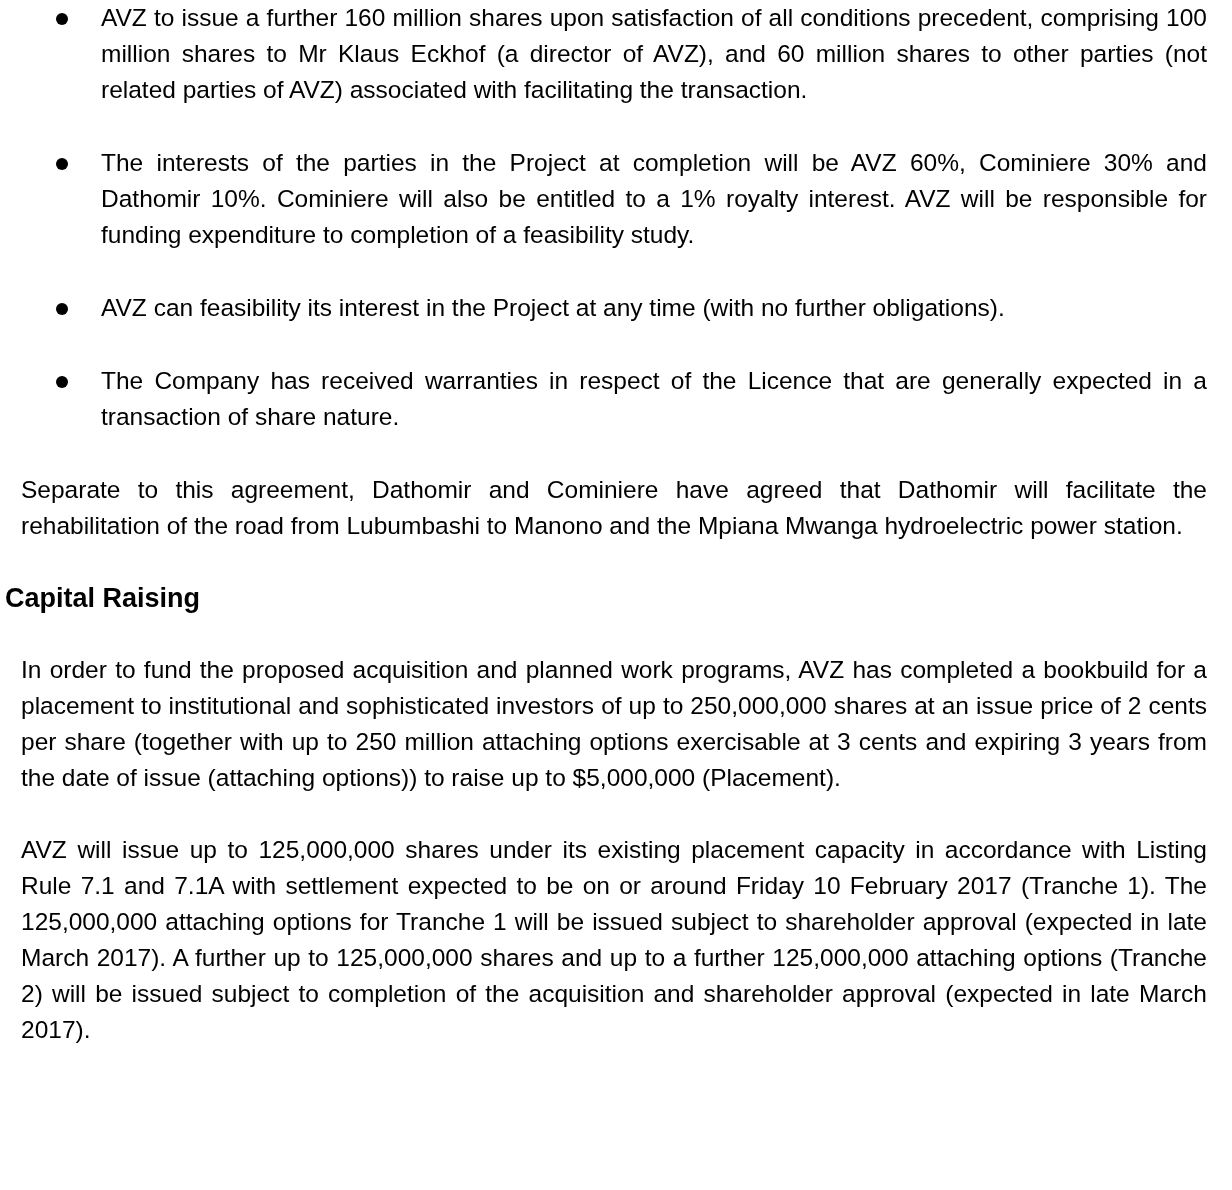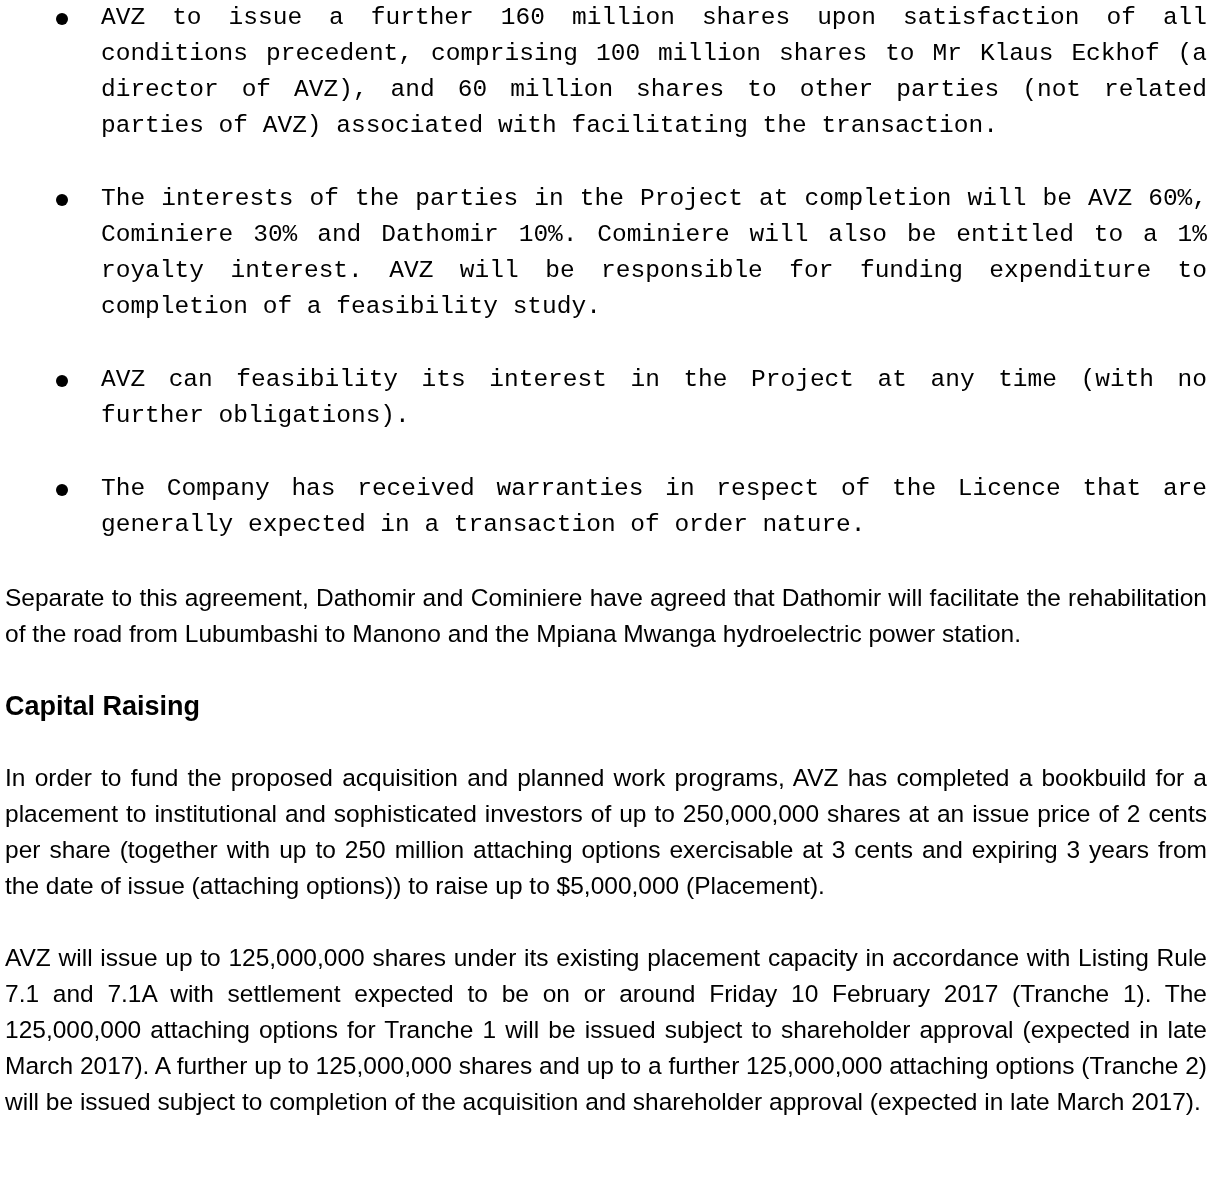--- a/index.html
+++ b/index.html
@@ -40,24 +40,23 @@
     top: 13px;
     width: 12px;
     height: 12px;
     border-radius: 50%;
     background: #000;
   }
   .bullet-item .txt {
     display: block;
     text-align: justify;
     text-align-last: left;
-    font-family: Liberation Mono, monospace;
   }
   p.para {
-    margin: 0 0 36px 0;
+    margin: 0 0 36px 16px;
     text-align: justify;
     text-align-last: left;
   }
   h2.heading {
     margin: 0 0 36px 0;
     font-size: 27px;
     font-weight: bold;
     line-height: 36px;
   }
 </style>
@@ -73,21 +72,21 @@
     <li class="bullet-item">
       <span class="dot"></span>
       <span class="txt">The interests of the parties in the Project at completion will be AVZ 60%, Cominiere 30% and Dathomir 10%. Cominiere will also be entitled to a 1% royalty interest. AVZ will be responsible for funding expenditure to completion of a feasibility study.</span>
     </li>
     <li class="bullet-item">
       <span class="dot"></span>
       <span class="txt">AVZ can feasibility its interest in the Project at any time (with no further obligations).</span>
     </li>
     <li class="bullet-item">
       <span class="dot"></span>
-      <span class="txt">The Company has received warranties in respect of the Licence that are generally expected in a transaction of order nature.</span>
+      <span class="txt">The Company has received warranties in respect of the Licence that are generally expected in a transaction of share nature.</span>
     </li>
   </ul>
 
   <p class="para">Separate to this agreement, Dathomir and Cominiere have agreed that Dathomir will facilitate the rehabilitation of the road from Lubumbashi to Manono and the Mpiana Mwanga hydroelectric power station.</p>
 
   <h2 class="heading">Capital Raising</h2>
 
   <p class="para">In order to fund the proposed acquisition and planned work programs, AVZ has completed a bookbuild for a placement to institutional and sophisticated investors of up to 250,000,000 shares at an issue price of 2 cents per share (together with up to 250 million attaching options exercisable at 3 cents and expiring 3 years from the date of issue (attaching options)) to raise up to $5,000,000 (Placement).</p>
 
   <p class="para">AVZ will issue up to 125,000,000 shares under its existing placement capacity in accordance with Listing Rule 7.1 and 7.1A with settlement expected to be on or around Friday 10 February 2017 (Tranche 1). The 125,000,000 attaching options for Tranche 1 will be issued subject to shareholder approval (expected in late March 2017). A further up to 125,000,000 shares and up to a further 125,000,000 attaching options (Tranche 2) will be issued subject to completion of the acquisition and  shareholder approval (expected in late March 2017).</p>

